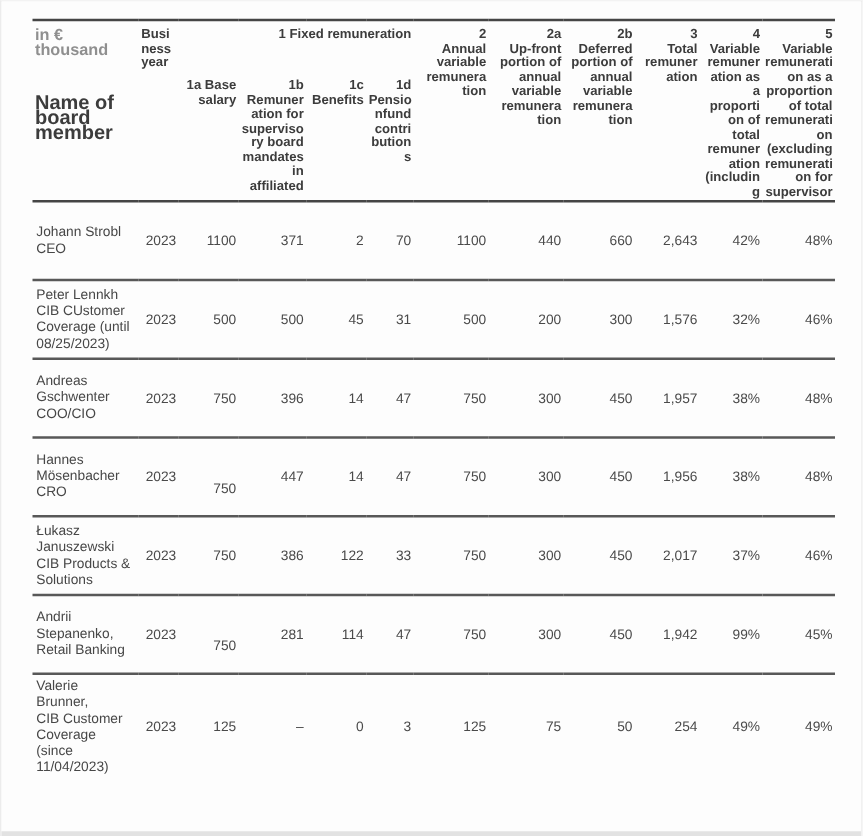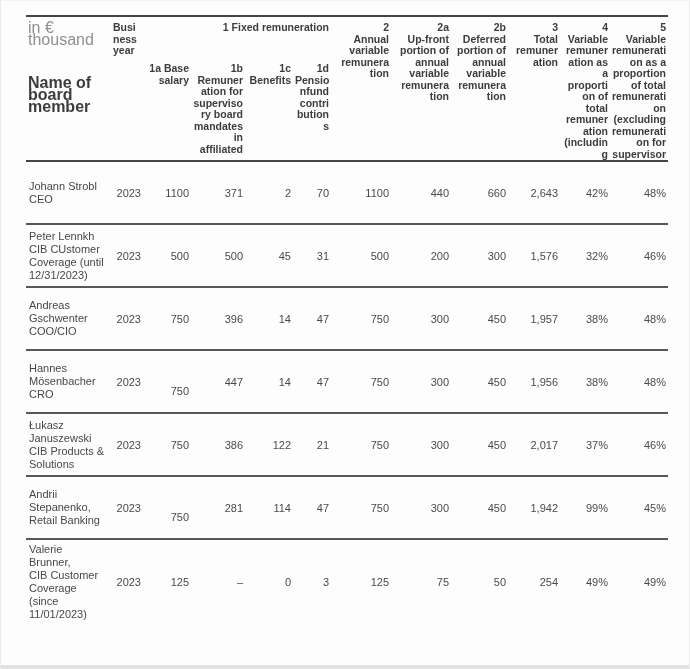--- a/index.html
+++ b/index.html
@@ -39,22 +39,22 @@
   }
   th { font-weight: bold; color: #3c3c3c; line-height: 11.5px; }
   .pre { white-space: pre-line; }
   .tr-h1 > th { padding-top: 5px; height: 41px; }
   .tr-h2 > th { height: 97px; }
   .al { text-align: left; }
   .ar { text-align: right; }
   .ac { text-align: right; }
   .unit {
     color: #8f8f8f;
-    font-weight: normal;
-    font-size: 16px;
+    font-weight: bold;
+    font-size: 13px;
     margin-bottom: 13px;
   }
   .name-hdr { font-size: 16px; line-height: 12px; margin-top: 32px; }
   tbody td {
     vertical-align: middle;
     font-size: 11px;
     color: #4a4a4a;
   }
   tbody tr { height: 63px; }
   tbody tr + tr { border-top: 2px solid #585858; }
@@ -179,21 +179,21 @@
         <td class="ar">440</td>
         <td class="ar">660</td>
         <td class="ar">2,643</td>
         <td class="ar">42%</td>
         <td class="ar">48%</td>
       </tr>
       <tr>
         <td class="name pre">Peter Lennkh
 CIB CUstomer
 Coverage (until
-12/31/2023)</td>
+08/25/2023)</td>
         <td class="ar">2023</td>
         <td class="ar">500</td>
         <td class="ar">500</td>
         <td class="ar">45</td>
         <td class="ar">31</td>
         <td class="ar">500</td>
         <td class="ar">200</td>
         <td class="ar">300</td>
         <td class="ar">1,576</td>
         <td class="ar">32%</td>
@@ -233,21 +233,21 @@
       </tr>
       <tr>
         <td class="name pre">Łukasz
 Januszewski
 CIB Products &amp;
 Solutions</td>
         <td class="ar">2023</td>
         <td class="ar">750</td>
         <td class="ar">386</td>
         <td class="ar">122</td>
-        <td class="ar">21</td>
+        <td class="ar">33</td>
         <td class="ar">750</td>
         <td class="ar">300</td>
         <td class="ar">450</td>
         <td class="ar">2,017</td>
         <td class="ar">37%</td>
         <td class="ar">46%</td>
       </tr>
       <tr>
         <td class="name pre">Andrii
 Stepanenko,
@@ -263,21 +263,21 @@
         <td class="ar">1,942</td>
         <td class="ar">99%</td>
         <td class="ar">45%</td>
       </tr>
       <tr class="tall">
         <td class="name pre">Valerie
 Brunner,
 CIB Customer
 Coverage
 (since
-11/01/2023)</td>
+11/04/2023)</td>
         <td class="ar">2023</td>
         <td class="ar">125</td>
         <td class="ar">–</td>
         <td class="ar">0</td>
         <td class="ar">3</td>
         <td class="ar">125</td>
         <td class="ar">75</td>
         <td class="ar">50</td>
         <td class="ar">254</td>
         <td class="ar">49%</td>

